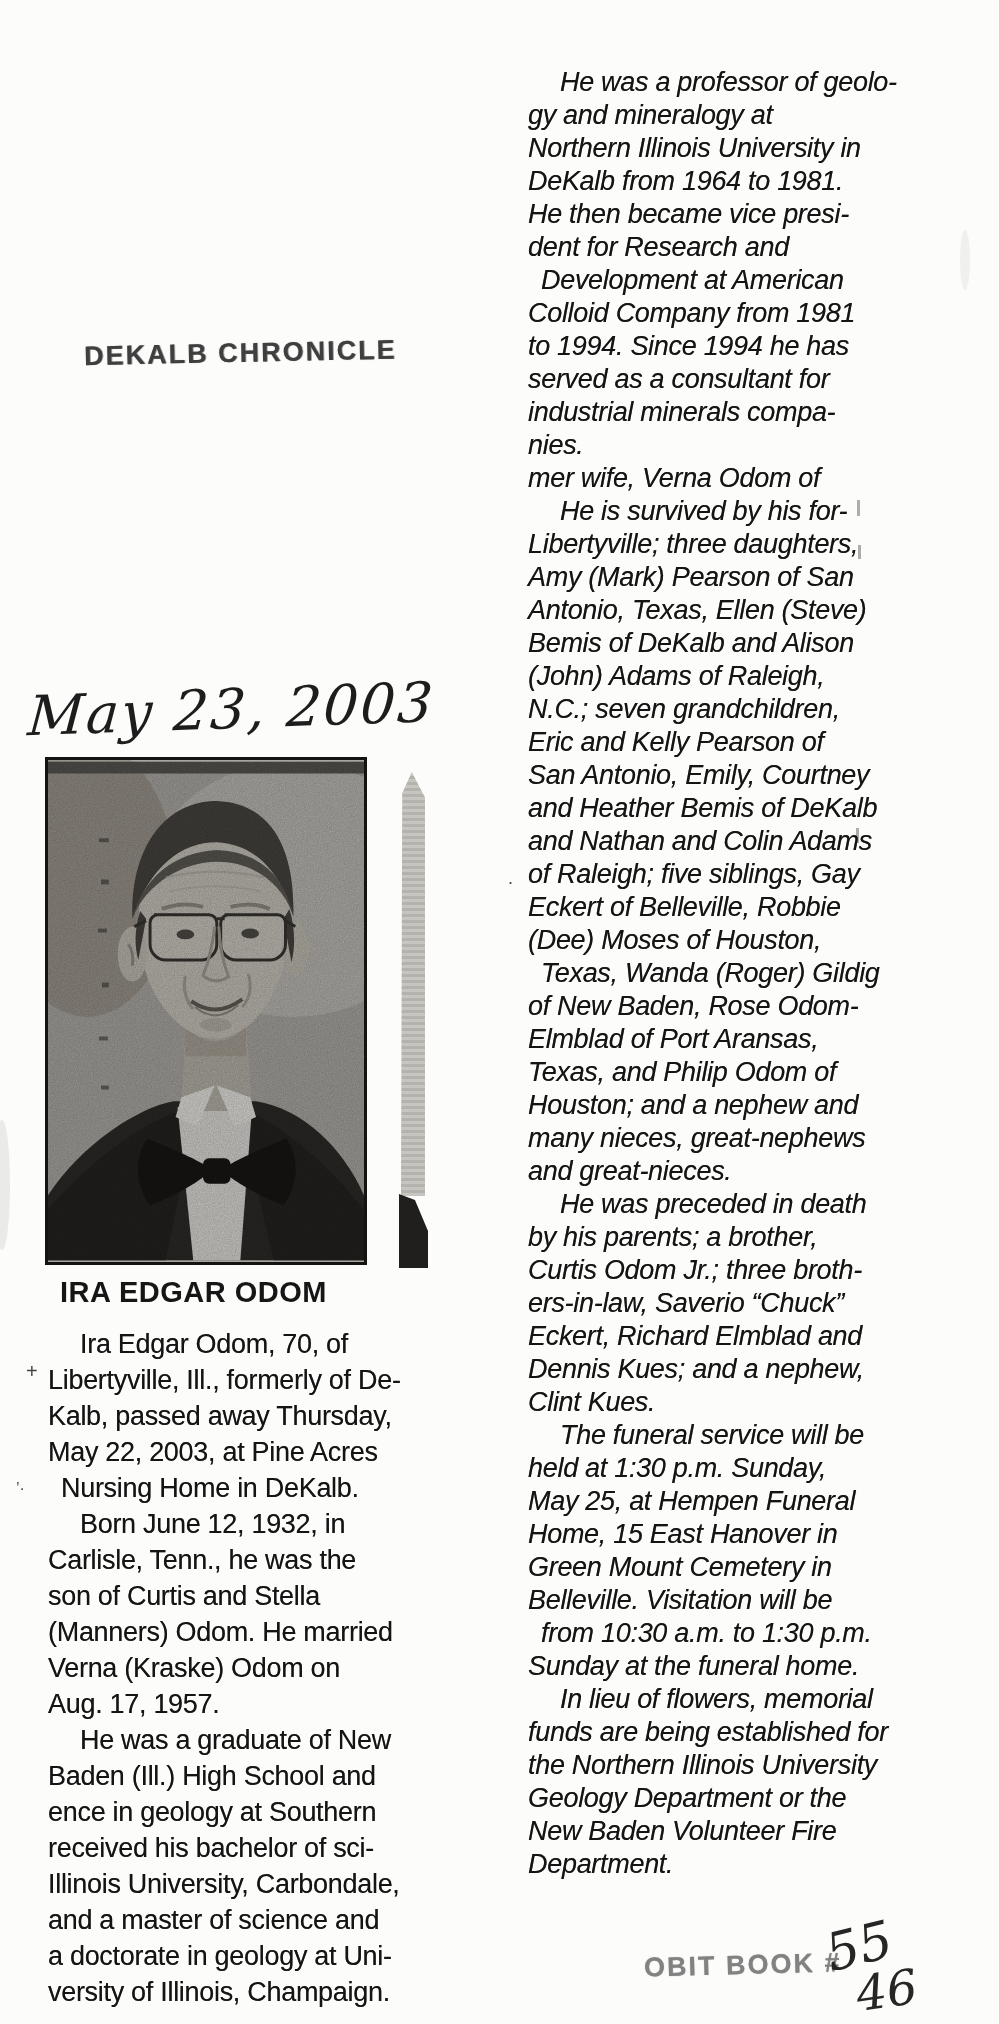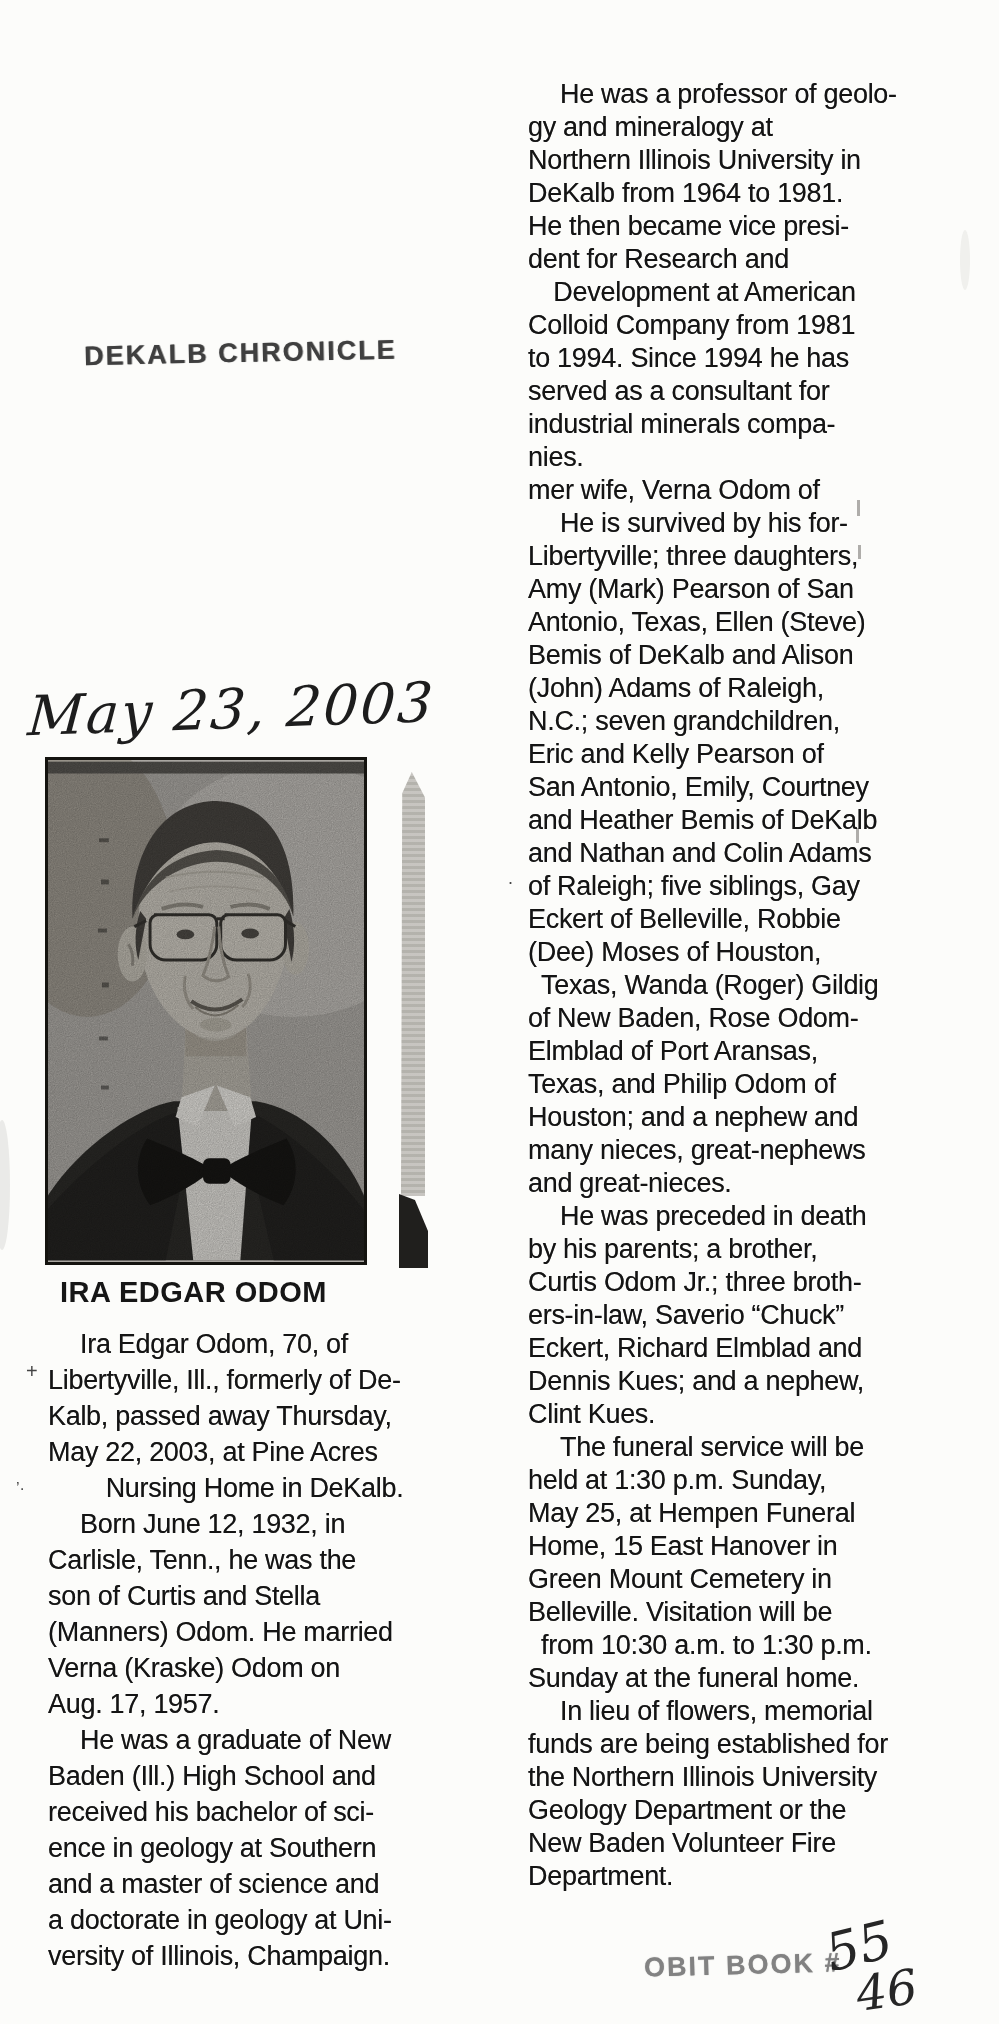--- a/index.html
+++ b/index.html
@@ -48,24 +48,24 @@
     position:absolute; left:60px; top:1276px; width:300px;
     text-align:left; font-size:29px; font-weight:bold;
     letter-spacing:.5px; white-space:nowrap;
   }
   
   .col{position:absolute; white-space:nowrap;}
   .col .tline{font-size:27px; letter-spacing:-.3px; color:#141414;
     text-shadow:0 0 .4px rgba(0,0,0,.55);}
   .col-left{left:48px; top:1326px; width:400px;}
   .col-left .tline{line-height:36px; height:36px;}
-  .col-right{left:528px; top:78px; width:340px;}
+  .col-right{left:528px; top:66px; width:340px;font-style:italic;}
   .col-right .tline{line-height:33px; height:33px;}
   .tline.indent{padding-left:32px;}
-  .tline.indent-sm{padding-left:13px;text-align:center;}
+  .tline.indent-sm{padding-left:13px;}
   
   .obit-book{
     position:absolute; left:644px; top:1950px;
     font-size:27px; font-weight:bold; letter-spacing:2px;
     color:#828282; transform:rotate(-1.5deg);
     text-shadow:0 0 1px rgba(130,130,130,.8); white-space:nowrap;
   }
   .hand-num{
     position:absolute; font-family:"DejaVu Serif", serif; font-style:italic;
     color:#262626; white-space:nowrap;
@@ -191,22 +191,23 @@
       <div class="tline">May 22, 2003, at Pine Acres</div>
       <div class="tline indent-sm">Nursing Home in DeKalb.</div>
       <div class="tline indent">Born June 12, 1932, in</div>
       <div class="tline">Carlisle, Tenn., he was the</div>
       <div class="tline">son of Curtis and Stella</div>
       <div class="tline">(Manners) Odom. He married</div>
       <div class="tline">Verna (Kraske) Odom on</div>
       <div class="tline">Aug. 17, 1957.</div>
       <div class="tline indent">He was a graduate of New</div>
       <div class="tline">Baden (Ill.) High School and</div>
+      <div class="tline">ence in geology at Southern</div>
       <div class="tline">received his bachelor of sci-</div>
-      <div class="tline">ence in geology at Southern</div>
+      <div class="tline">Illinois University, Carbondale,</div>
       <div class="tline">and a master of science and</div>
       <div class="tline">a doctorate in geology at Uni-</div>
       <div class="tline">versity of Illinois, Champaign.</div>
     </div>
 
   <div class="col col-right">
       <div class="tline indent">He was a professor of geolo-</div>
       <div class="tline">gy and mineralogy at</div>
       <div class="tline">Northern Illinois University in</div>
       <div class="tline">DeKalb from 1964 to 1981.</div>

